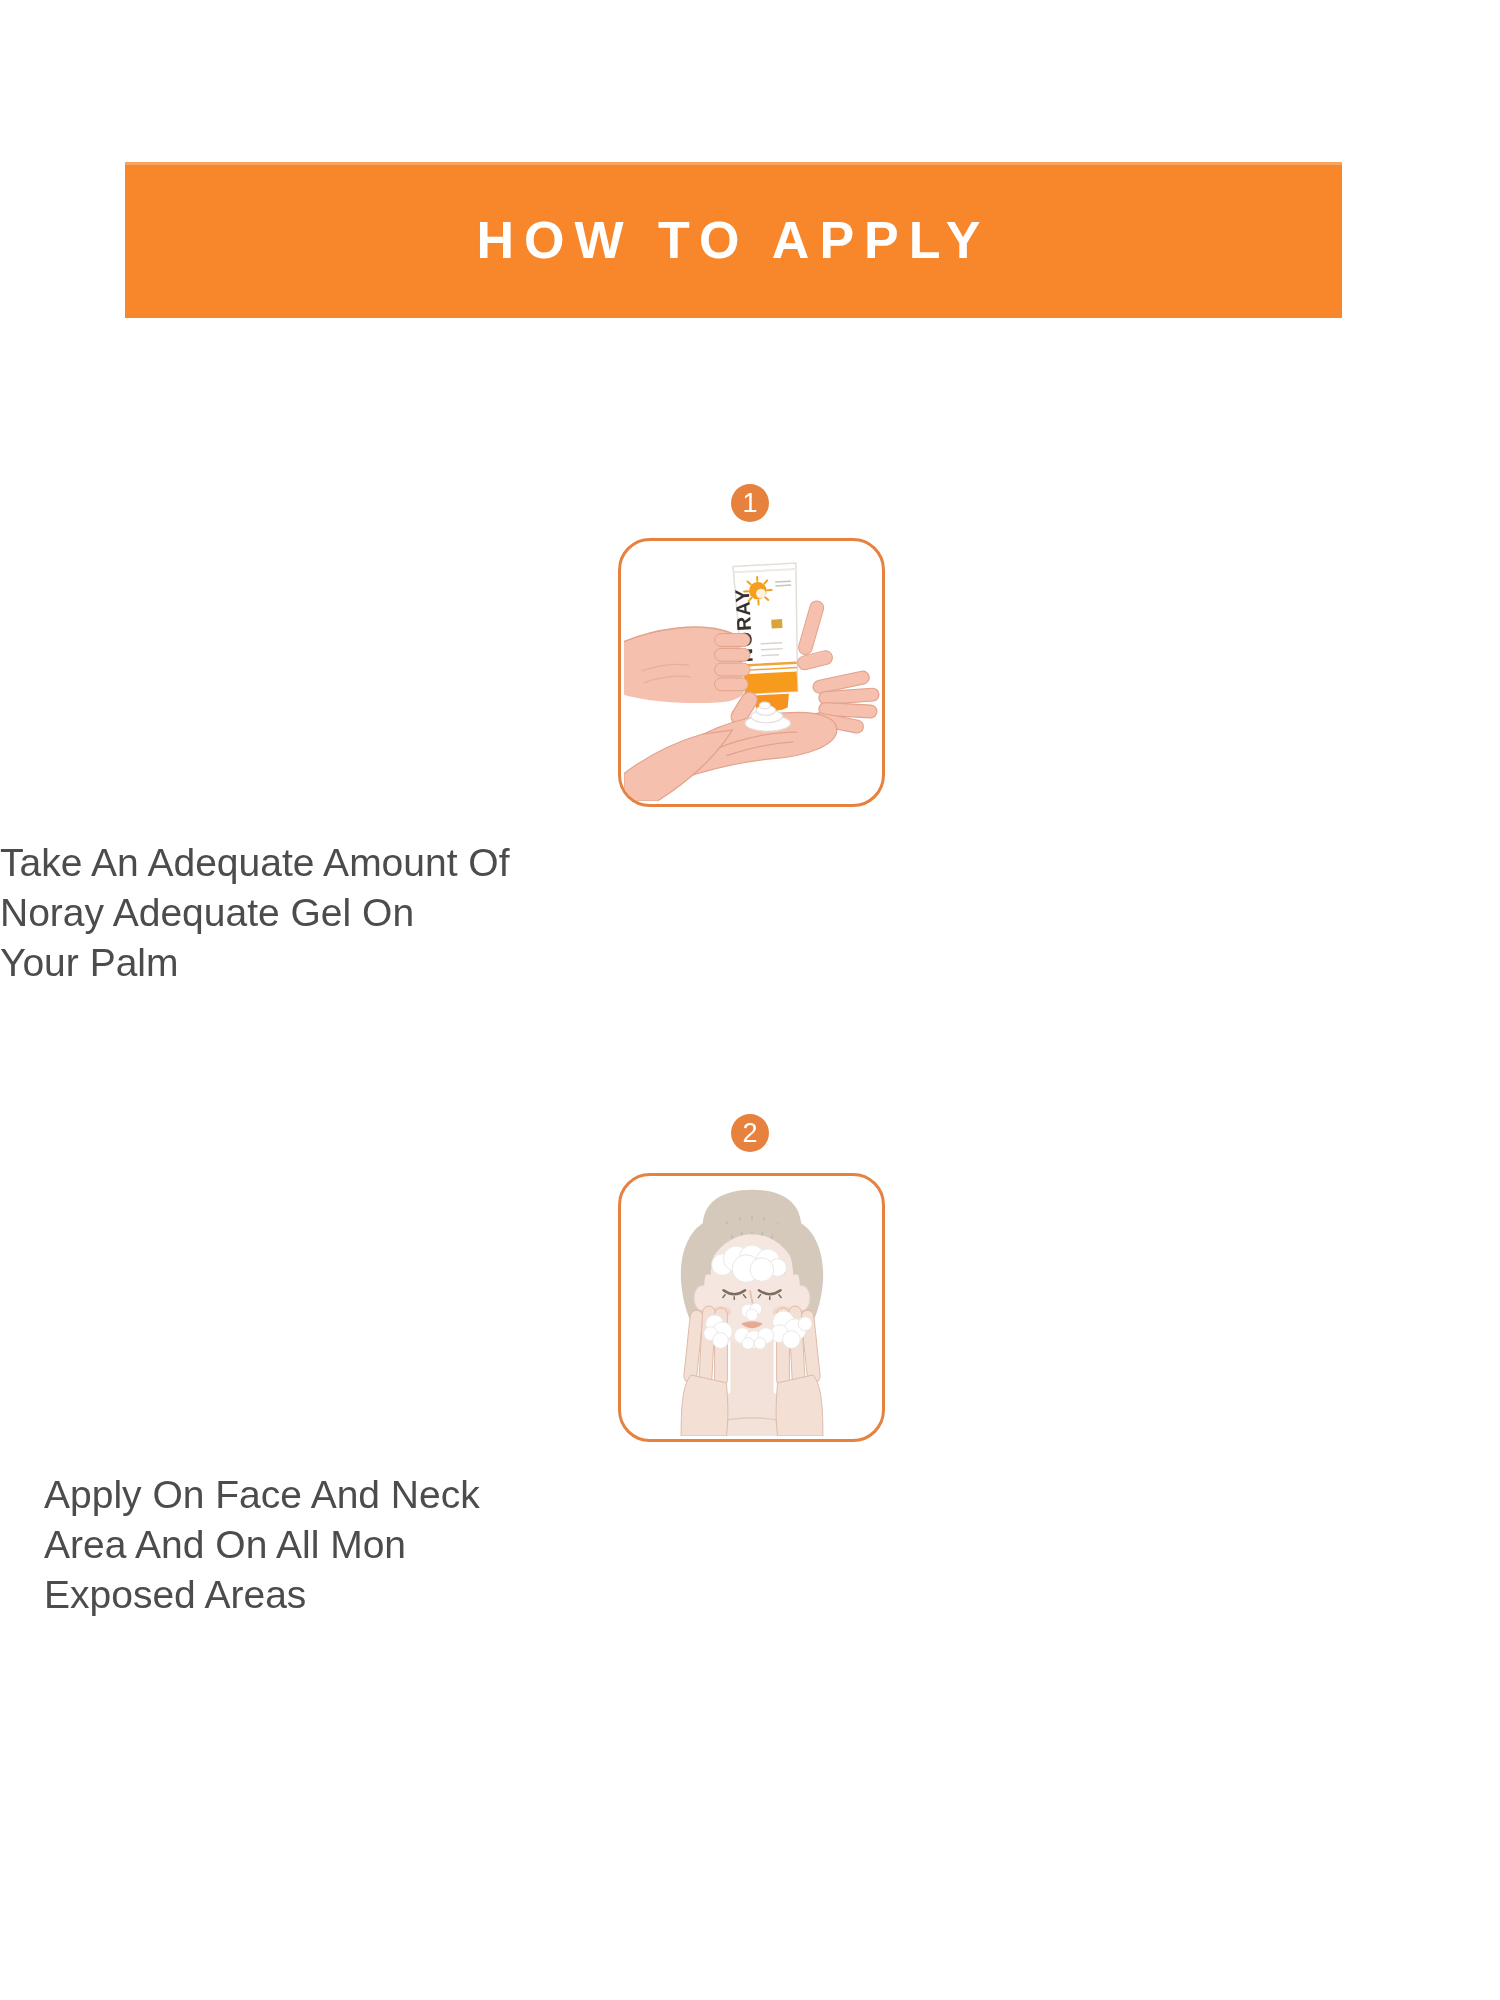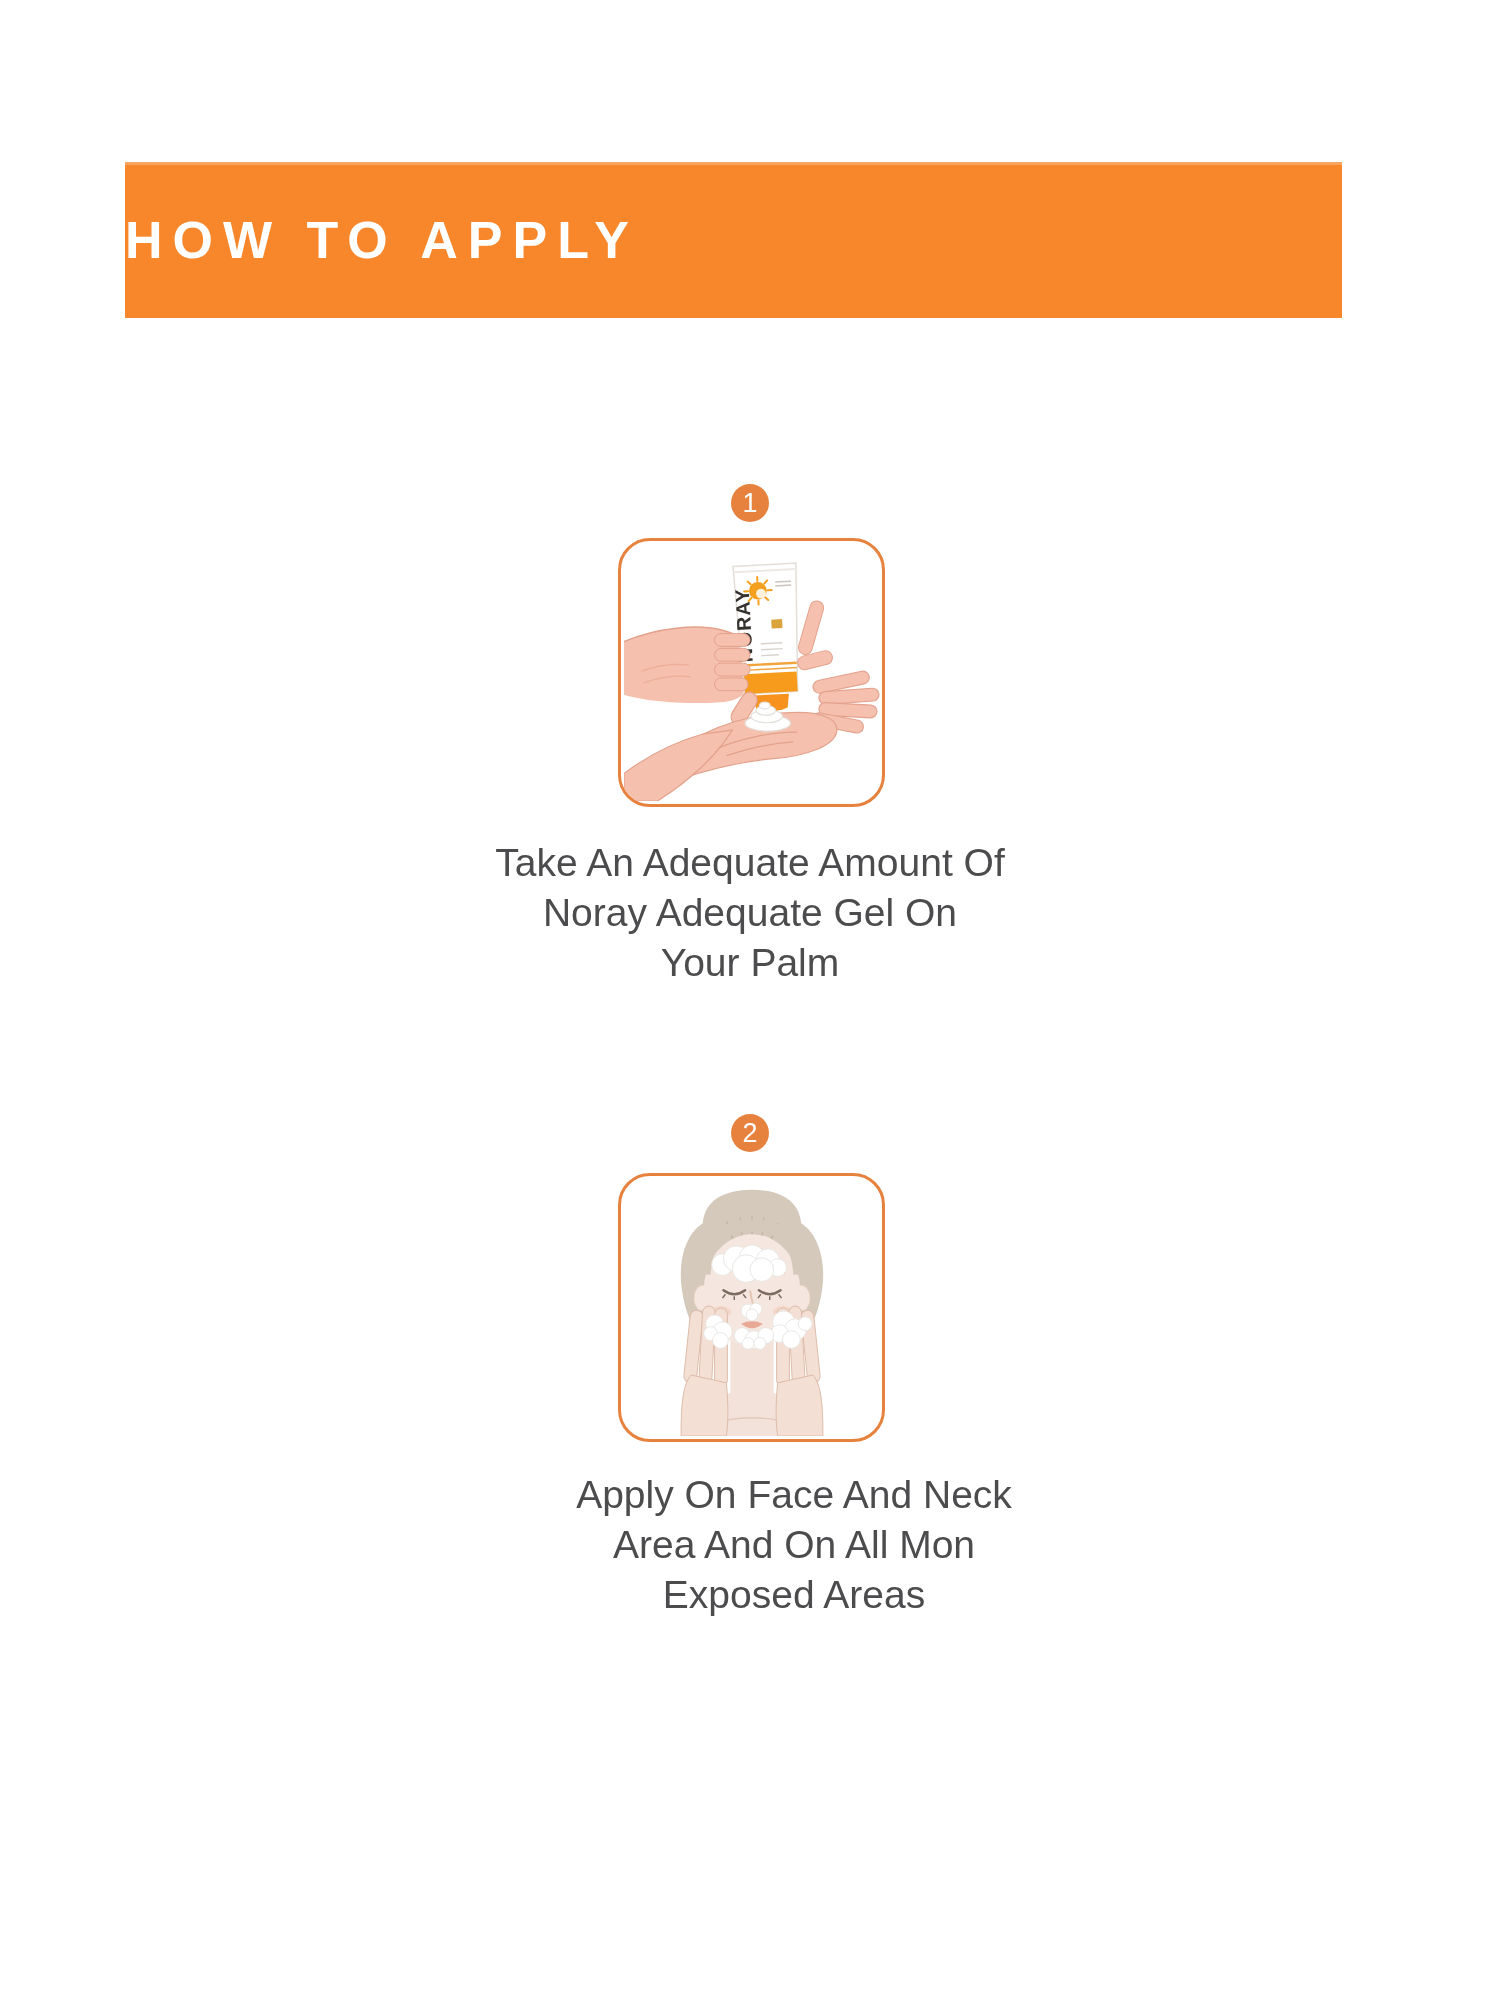--- a/index.html
+++ b/index.html
@@ -1,37 +1,37 @@
 <!DOCTYPE html>
 <html><head>
 <meta charset="utf-8">
 <style>
   html,body{margin:0;padding:0;background:#ffffff;}
   .canvas{position:relative;width:1500px;height:2000px;background:#ffffff;
           font-family:"Liberation Sans",sans-serif;overflow:hidden;}
 
   .banner{position:absolute;left:125px;top:162px;width:1217px;height:156px;
-          background:#F7872A;display:flex;align-items:center;
+          background:#F7872A;display:flex;align-items:center;justify-content:center;
           box-shadow:inset 0 3px 0 rgba(255,255,255,0.25);}
   .banner-title{color:#ffffff;font-size:52px;font-weight:bold;letter-spacing:10px;
           white-space:nowrap;}
 
   .step-badge{position:absolute;width:38px;height:38px;border-radius:50%;
           background:#E6823E;color:#ffffff;display:flex;align-items:center;
           justify-content:center;font-size:27px;font-weight:300;line-height:1;}
   #badge-1{left:731px;top:484px;}
   #badge-2{left:731px;top:1114px;}
 
   .illus-box{position:absolute;width:267px;height:269px;box-sizing:border-box;
           border:3px solid #E6823E;border-radius:32px;background:#ffffff;
           display:flex;align-items:center;justify-content:center;overflow:hidden;}
   #box-1{left:618px;top:538px;}
   #box-2{left:618px;top:1173px;}
 
-  .caption{position:absolute;left:0;width:1500px;text-align:center;
+  .caption{position:absolute;left:0;width:1500px;text-align:left;
           color:#4C4C4E;font-size:39px;line-height:50px;font-weight:300;}
   #caption-1{top:838px;}
   #caption-2{top:1470px;padding-left:44px;}
   .caption span{display:block;}
 </style>
 </head>
 <body>
 
 <div class="canvas">
 

